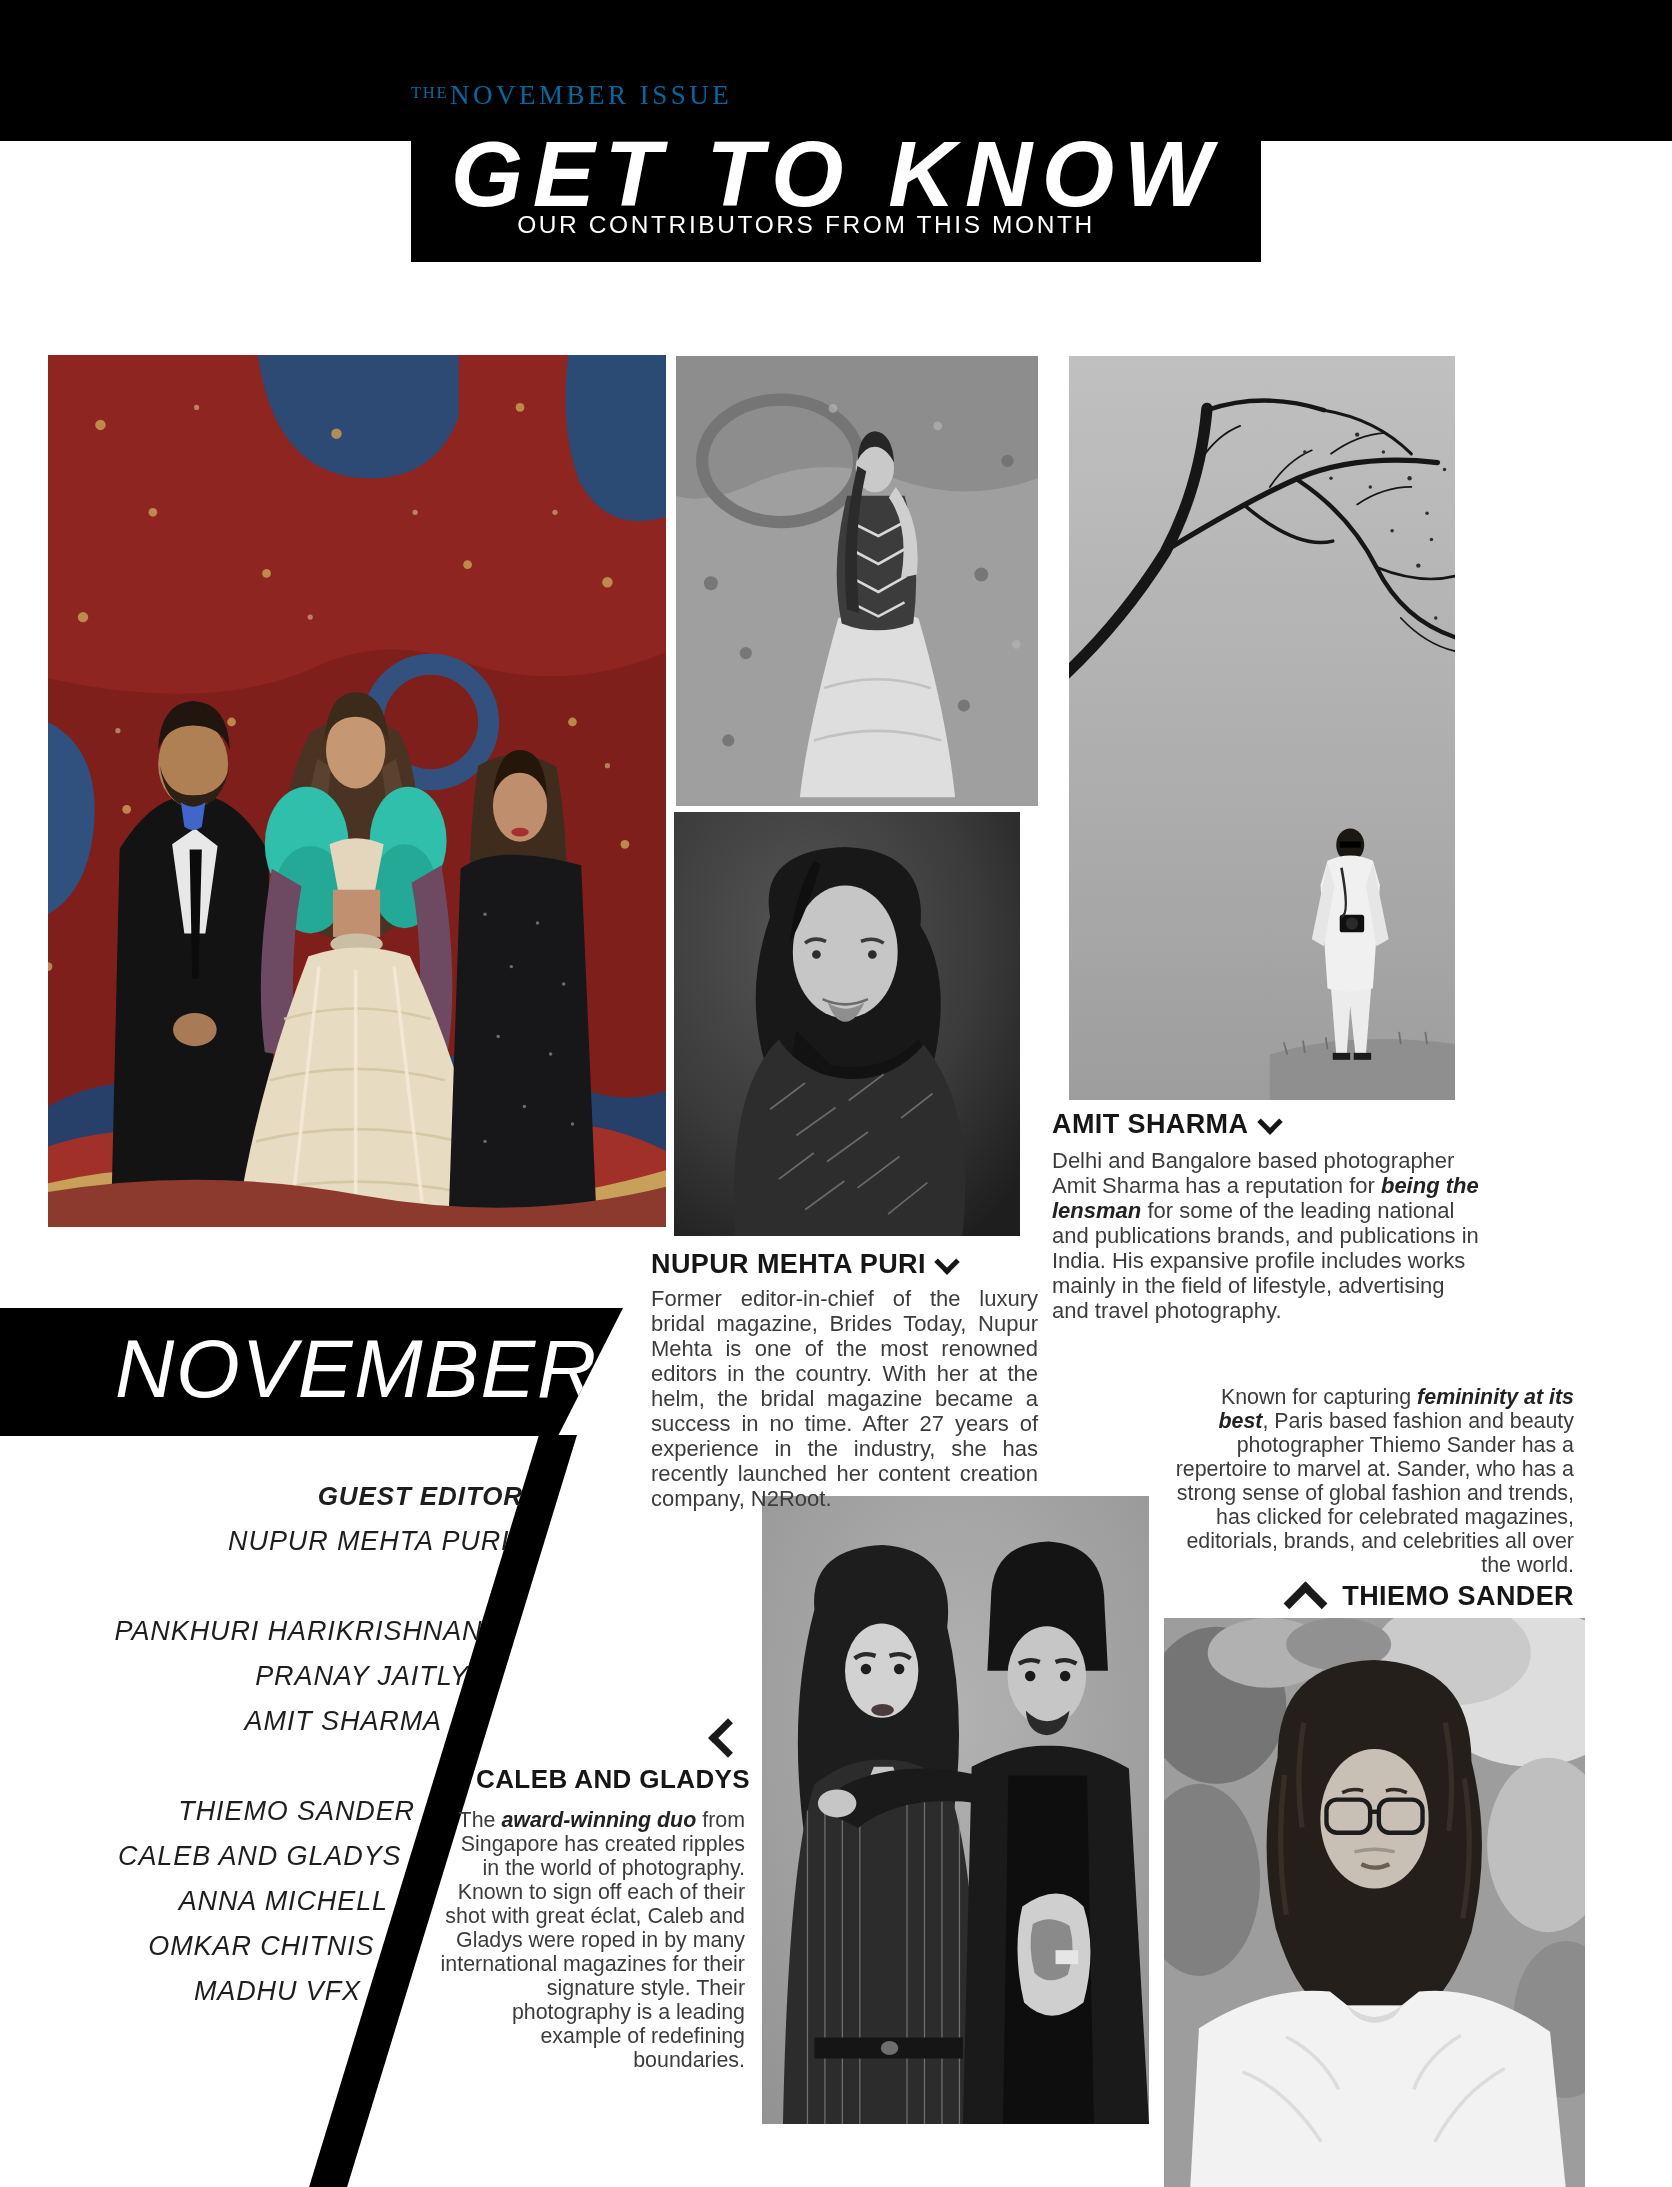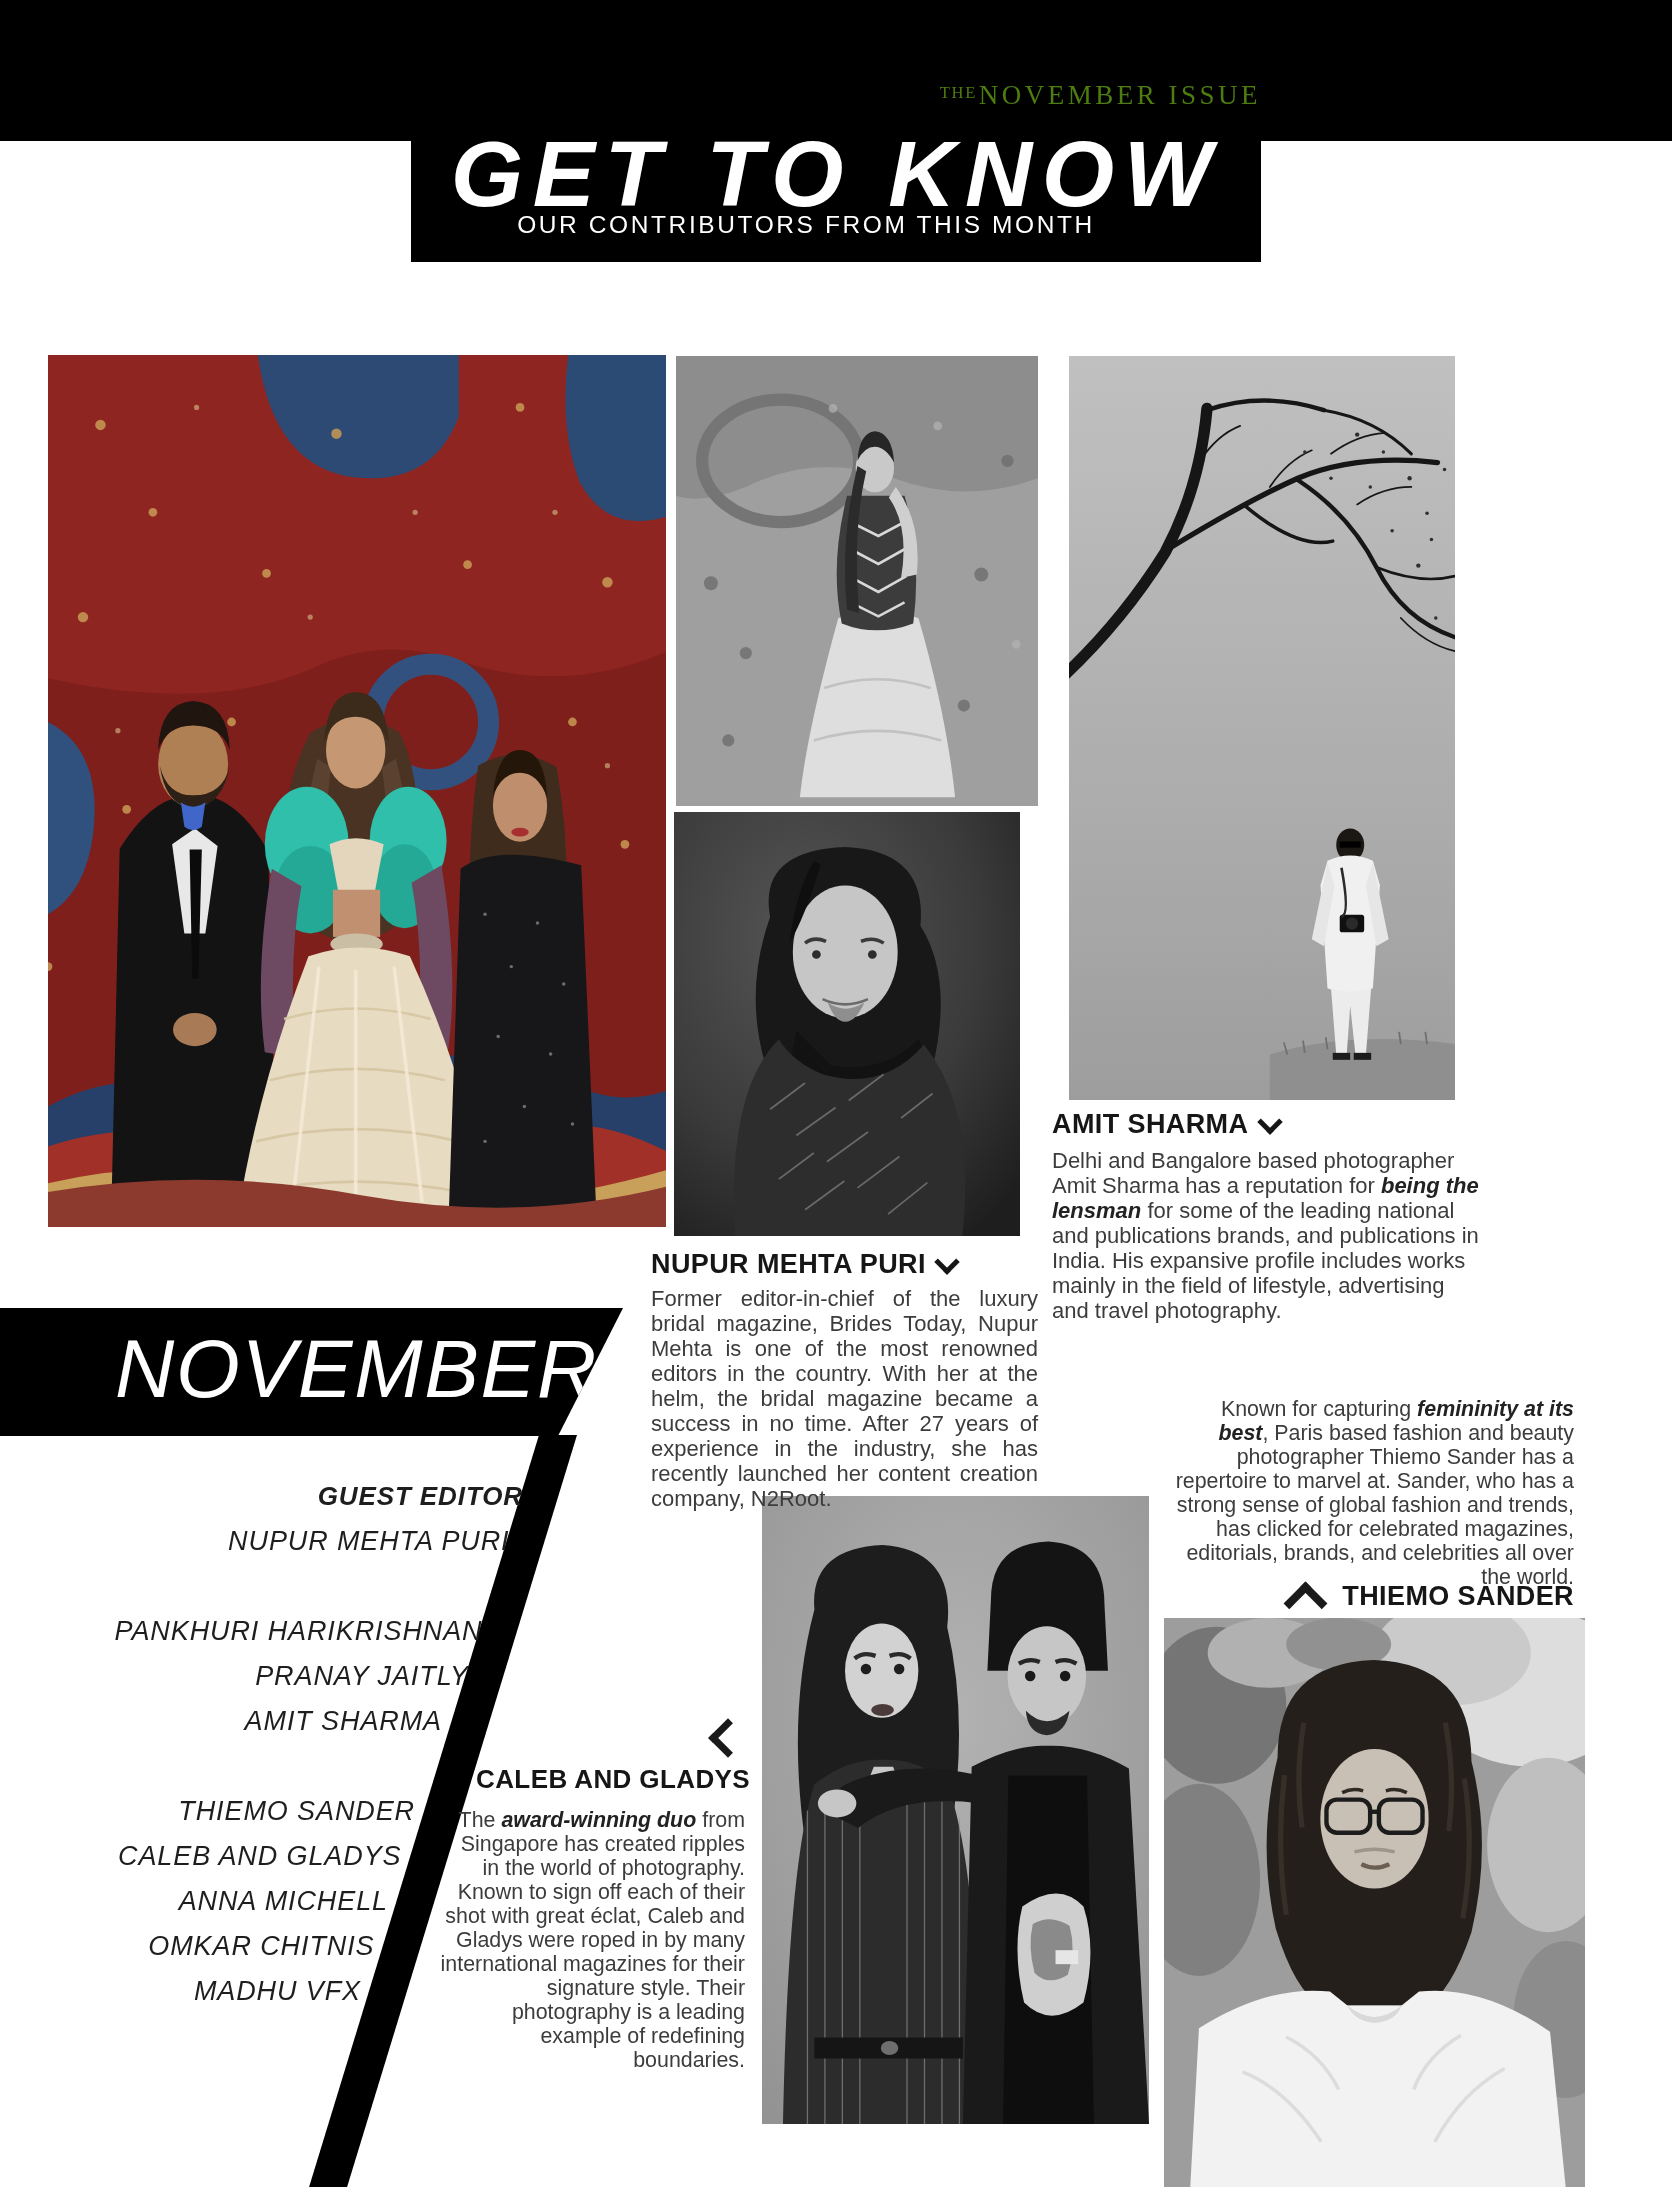--- a/index.html
+++ b/index.html
@@ -2,21 +2,21 @@
 <html style="font-size:14px"><head>
 <meta charset="utf-8">
 <style>
   html,body{margin:0;padding:0;background:#ffffff;}
   #page{position:relative;width:1673px;height:2188px;background:#ffffff;overflow:hidden;
         font-family:"Liberation Sans",sans-serif;color:#333;}
 
   
   .header-bar{position:absolute;left:0;top:0;width:1673px;height:141px;background:#000;}
   .header-box{position:absolute;left:411px;top:141px;width:850px;height:121px;background:#000;}
-  .issue-line{position:absolute;left:411px;top:80px;width:850px;text-align:right;color:#4d7c0f;
+  .issue-line{position:absolute;left:411px;top:80px;width:850px;text-align:left;color:#0369a1;
               font-family:"Liberation Serif",serif;font-size:27px;letter-spacing:3.5px;line-height:31px;}
   .issue-line .the{font-size:16.6px;letter-spacing:1.7px;position:relative;top:-6.1px;margin-right:1.7px;}
   .big-title{position:absolute;left:411px;top:128px;width:850px;text-align:center;color:#fff;
              font-size:93px;font-weight:700;letter-spacing:9.6px;line-height:1;white-space:nowrap;font-style:italic;}
   .sub-title{position:absolute;left:411px;top:211px;width:790px;text-align:center;color:#fff;
              font-size:24.5px;font-weight:400;letter-spacing:2.6px;white-space:nowrap;}
 
   
   .photo{position:absolute;overflow:hidden;background:#888;}
   .photo svg{display:block;width:100%;height:100%;}
@@ -28,21 +28,21 @@
   #photo-thiemo{left:1164px;top:1618px;width:421px;height:570px;}
 
   
   .sec-heading{position:absolute;font-weight:700;color:#161616;font-size:27px;letter-spacing:0.4px;white-space:nowrap;}
   .bio{position:absolute;color:#3c3c3c;font-size:22px;line-height:25px;}
   .bio .b{font-weight:700;font-style:italic;color:#222;}
   #nupur-heading{left:651px;top:1249px;}
   #nupur-bio{left:651px;top:1286px;width:387px;text-align:justify;}
   #amit-heading{left:1052px;top:1109px;}
   #amit-bio{left:1052px;top:1148px;width:435px;line-height:25px;}
-  #thiemo-bio{left:1170px;top:1385px;width:404px;text-align:right;font-size:21.4px;line-height:24px;margin-top:12px;}
+  #thiemo-bio{left:1170px;top:1385px;width:404px;text-align:right;font-size:21.4px;line-height:24px;}
   #caleb-heading{left:476px;top:1764px;width:269px;text-align:right;font-size:26px;}
   #caleb-bio{left:439px;top:1808px;width:306px;text-align:right;font-size:21.4px;line-height:24px;}
 
   
   .chev{display:inline-block;border-style:solid;border-color:#161616;border-width:0 5.2px 5.2px 0;
         width:13px;height:13px;vertical-align:middle;}
   .chev.down{transform:rotate(45deg);margin:0 0 7px 12.2px;}
   .chev-left-big{position:absolute;left:714px;top:1724px;width:21px;height:21px;
         border-style:solid;border-color:#1a1a1a;border-width:0 7.9px 7.9px 0;transform:rotate(135deg);}
   .chev-up-big{display:inline-block;width:23px;height:23px;border-style:solid;border-color:#1a1a1a;

